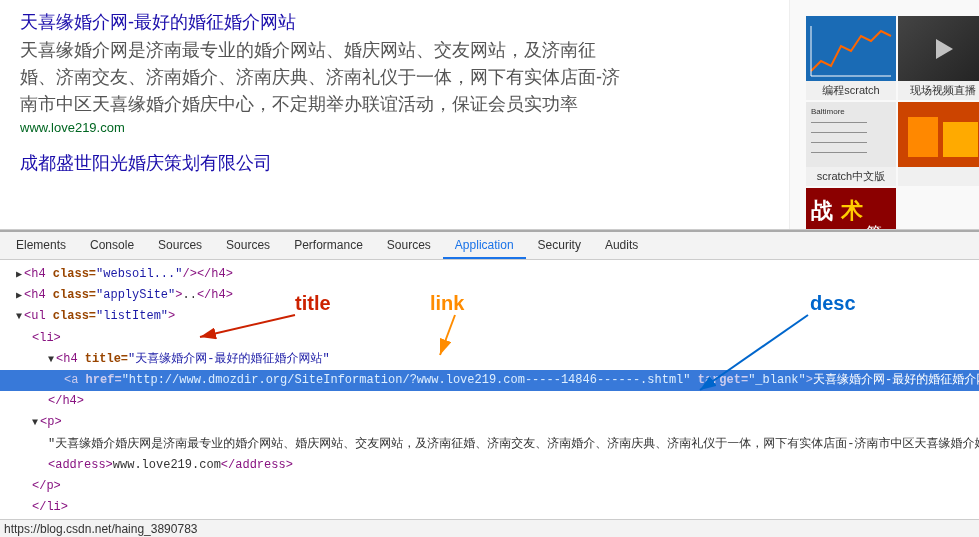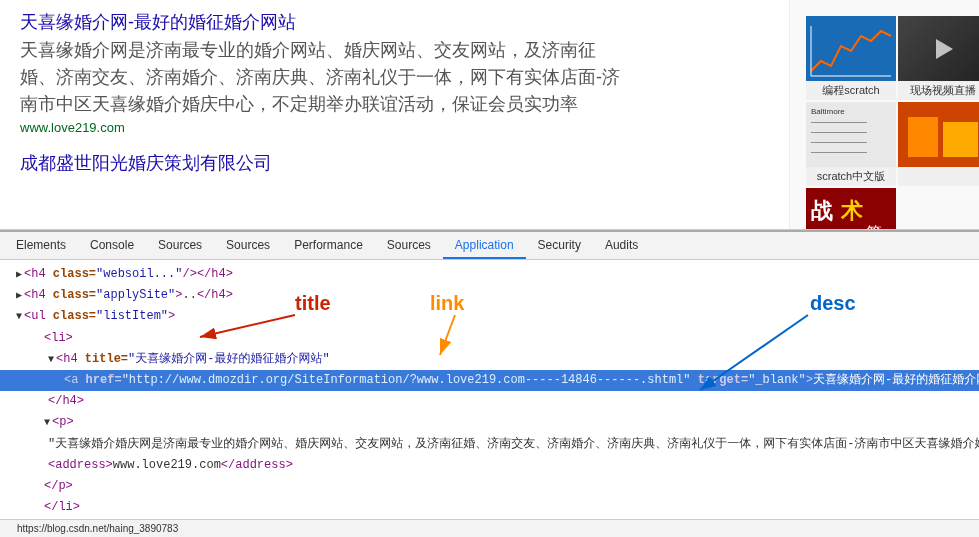--- a/index.html
+++ b/index.html
@@ -155,44 +155,44 @@
       white-space: nowrap;
       cursor: pointer;
     }
     .dom-line.selected { background: #3879d9; color: white; }
     .dom-line.selected .tag { color: #cce; }
     .dom-line.selected .attr-name { color: #cce; }
     .dom-line.selected .attr-val { color: #ddeeff; }
     .dom-line.selected .text-content { color: #fff; }
 
     .indent-1 { padding-left: 16px; }
-    .indent-2 { padding-left: 44px; }
+    .indent-2 { padding-left: 32px; }
     .indent-3 { padding-left: 48px; }
     .indent-4 { padding-left: 64px; }
 
     .tag { color: #881280; }
     .attr-name { color: #994500; font-weight: bold; }
     .attr-val { color: #1a1aa6; }
     .text-content { color: #333; }
     .triangle { display: inline-block; margin-right: 2px; font-size: 10px; }
 
     
     #status-bar {
       position: fixed;
       bottom: 0;
       left: 0;
       right: 0;
       height: 18px;
       background: #f3f3f3;
       border-top: 1px solid #ccc;
-      font-size: 10px;
+      font-size: 12px;
       color: #333;
       display: flex;
       align-items: center;
-      padding: 0 17px;
+      padding: 0 4px;
     }
 
     .link-blue { color: #1a0dab; text-decoration: none; }
 
     
     #overlay-svg {
       position: absolute;
       top: 0; left: 0;
       width: 979px;
       height: 537px;

